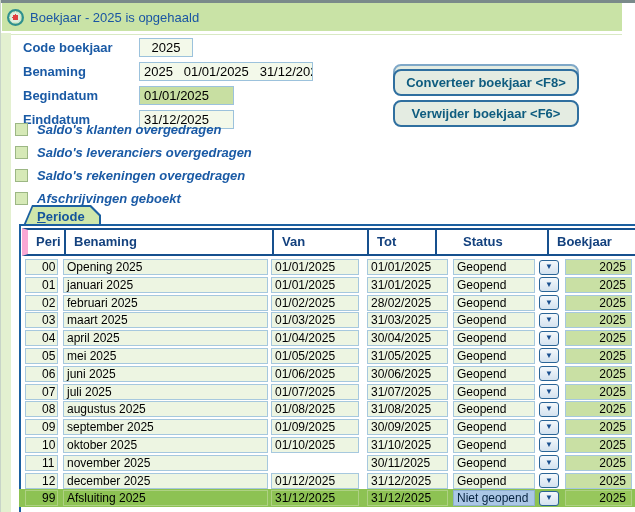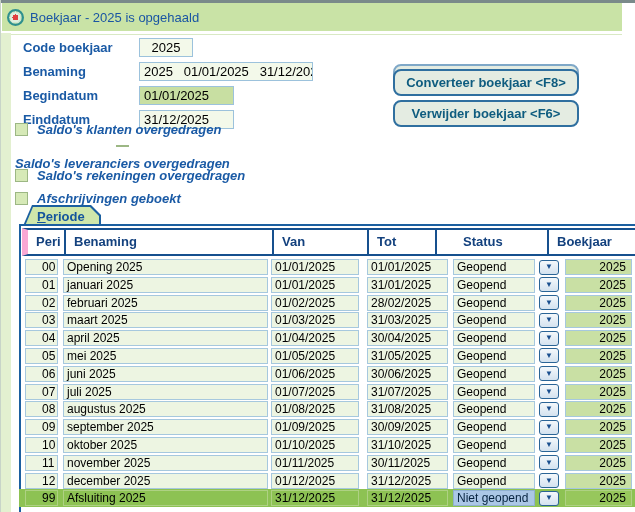--- a/index.html
+++ b/index.html
@@ -37,21 +37,21 @@
   #f-code   { top:38px;  width:54px;  text-align:center; }
   #f-benam  { top:62px;  width:174px; }
   #f-begin  { top:86px;  width:95px;  background:#c8dfa2; }
   #f-eind   { top:110px; width:95px; }
   .l-code  { top:40px; } .l-benam { top:64px; } .l-begin { top:88px; } .l-eind { top:112px; }
 
   
   .cbrow { position:absolute; left:14px; display:flex; align-items:center; gap:9px; height:14px;font-style:italic; }
   .cbrow .box { width:13px; height:13px; background:#d6e9b7; border:1px solid #9cb784; }
   .cbrow .cblabel { color:#1a5aa5; font-weight:bold; font-size:13px; }
-  #cb0 { top:122px; } #cb1 { top:145px;flex-direction:column; } #cb2 { top:168px; } #cb3 { top:191px; }
+  #cb0 { top:122px; } #cb1 { top:145px; } #cb2 { top:168px; } #cb3 { top:191px; }
 
   
   .btn {
     position:absolute; left:392px; width:186px; height:27px;
     background:#e4ece2; border:2px solid #2f6f9f; border-radius:8px;
     color:#0e5c7f; font-weight:bold; font-size:13px; font-family:"Liberation Sans",sans-serif;
     display:flex; align-items:center; justify-content:center; cursor:pointer;
   }
   .btn.disabled { color:#b3c5ba; border-color:#7fa8c8; cursor:default;margin-top:26px; }
   #btn0 { top:38px; } #btn1 { top:69px; } #btn2 { top:100px; }
@@ -290,21 +290,20 @@
       <div class="td c-tot">31/10/2025</div>
       <div class="td c-status">Geopend</div>
       <div class="dd">
           <span>▼</span>
         </div>
       <div class="td c-boek">2025</div>
     </div>
       <div class="tr">
       <div class="td c-peri">11</div>
       <div class="td c-ben">november 2025</div>
-      <div class="td c-van">01/11/2025</div>
       <div class="td c-tot">30/11/2025</div>
       <div class="td c-status">Geopend</div>
       <div class="dd">
           <span>▼</span>
         </div>
       <div class="td c-boek">2025</div>
     </div>
       <div class="tr">
       <div class="td c-peri">12</div>
       <div class="td c-ben">december 2025</div>

